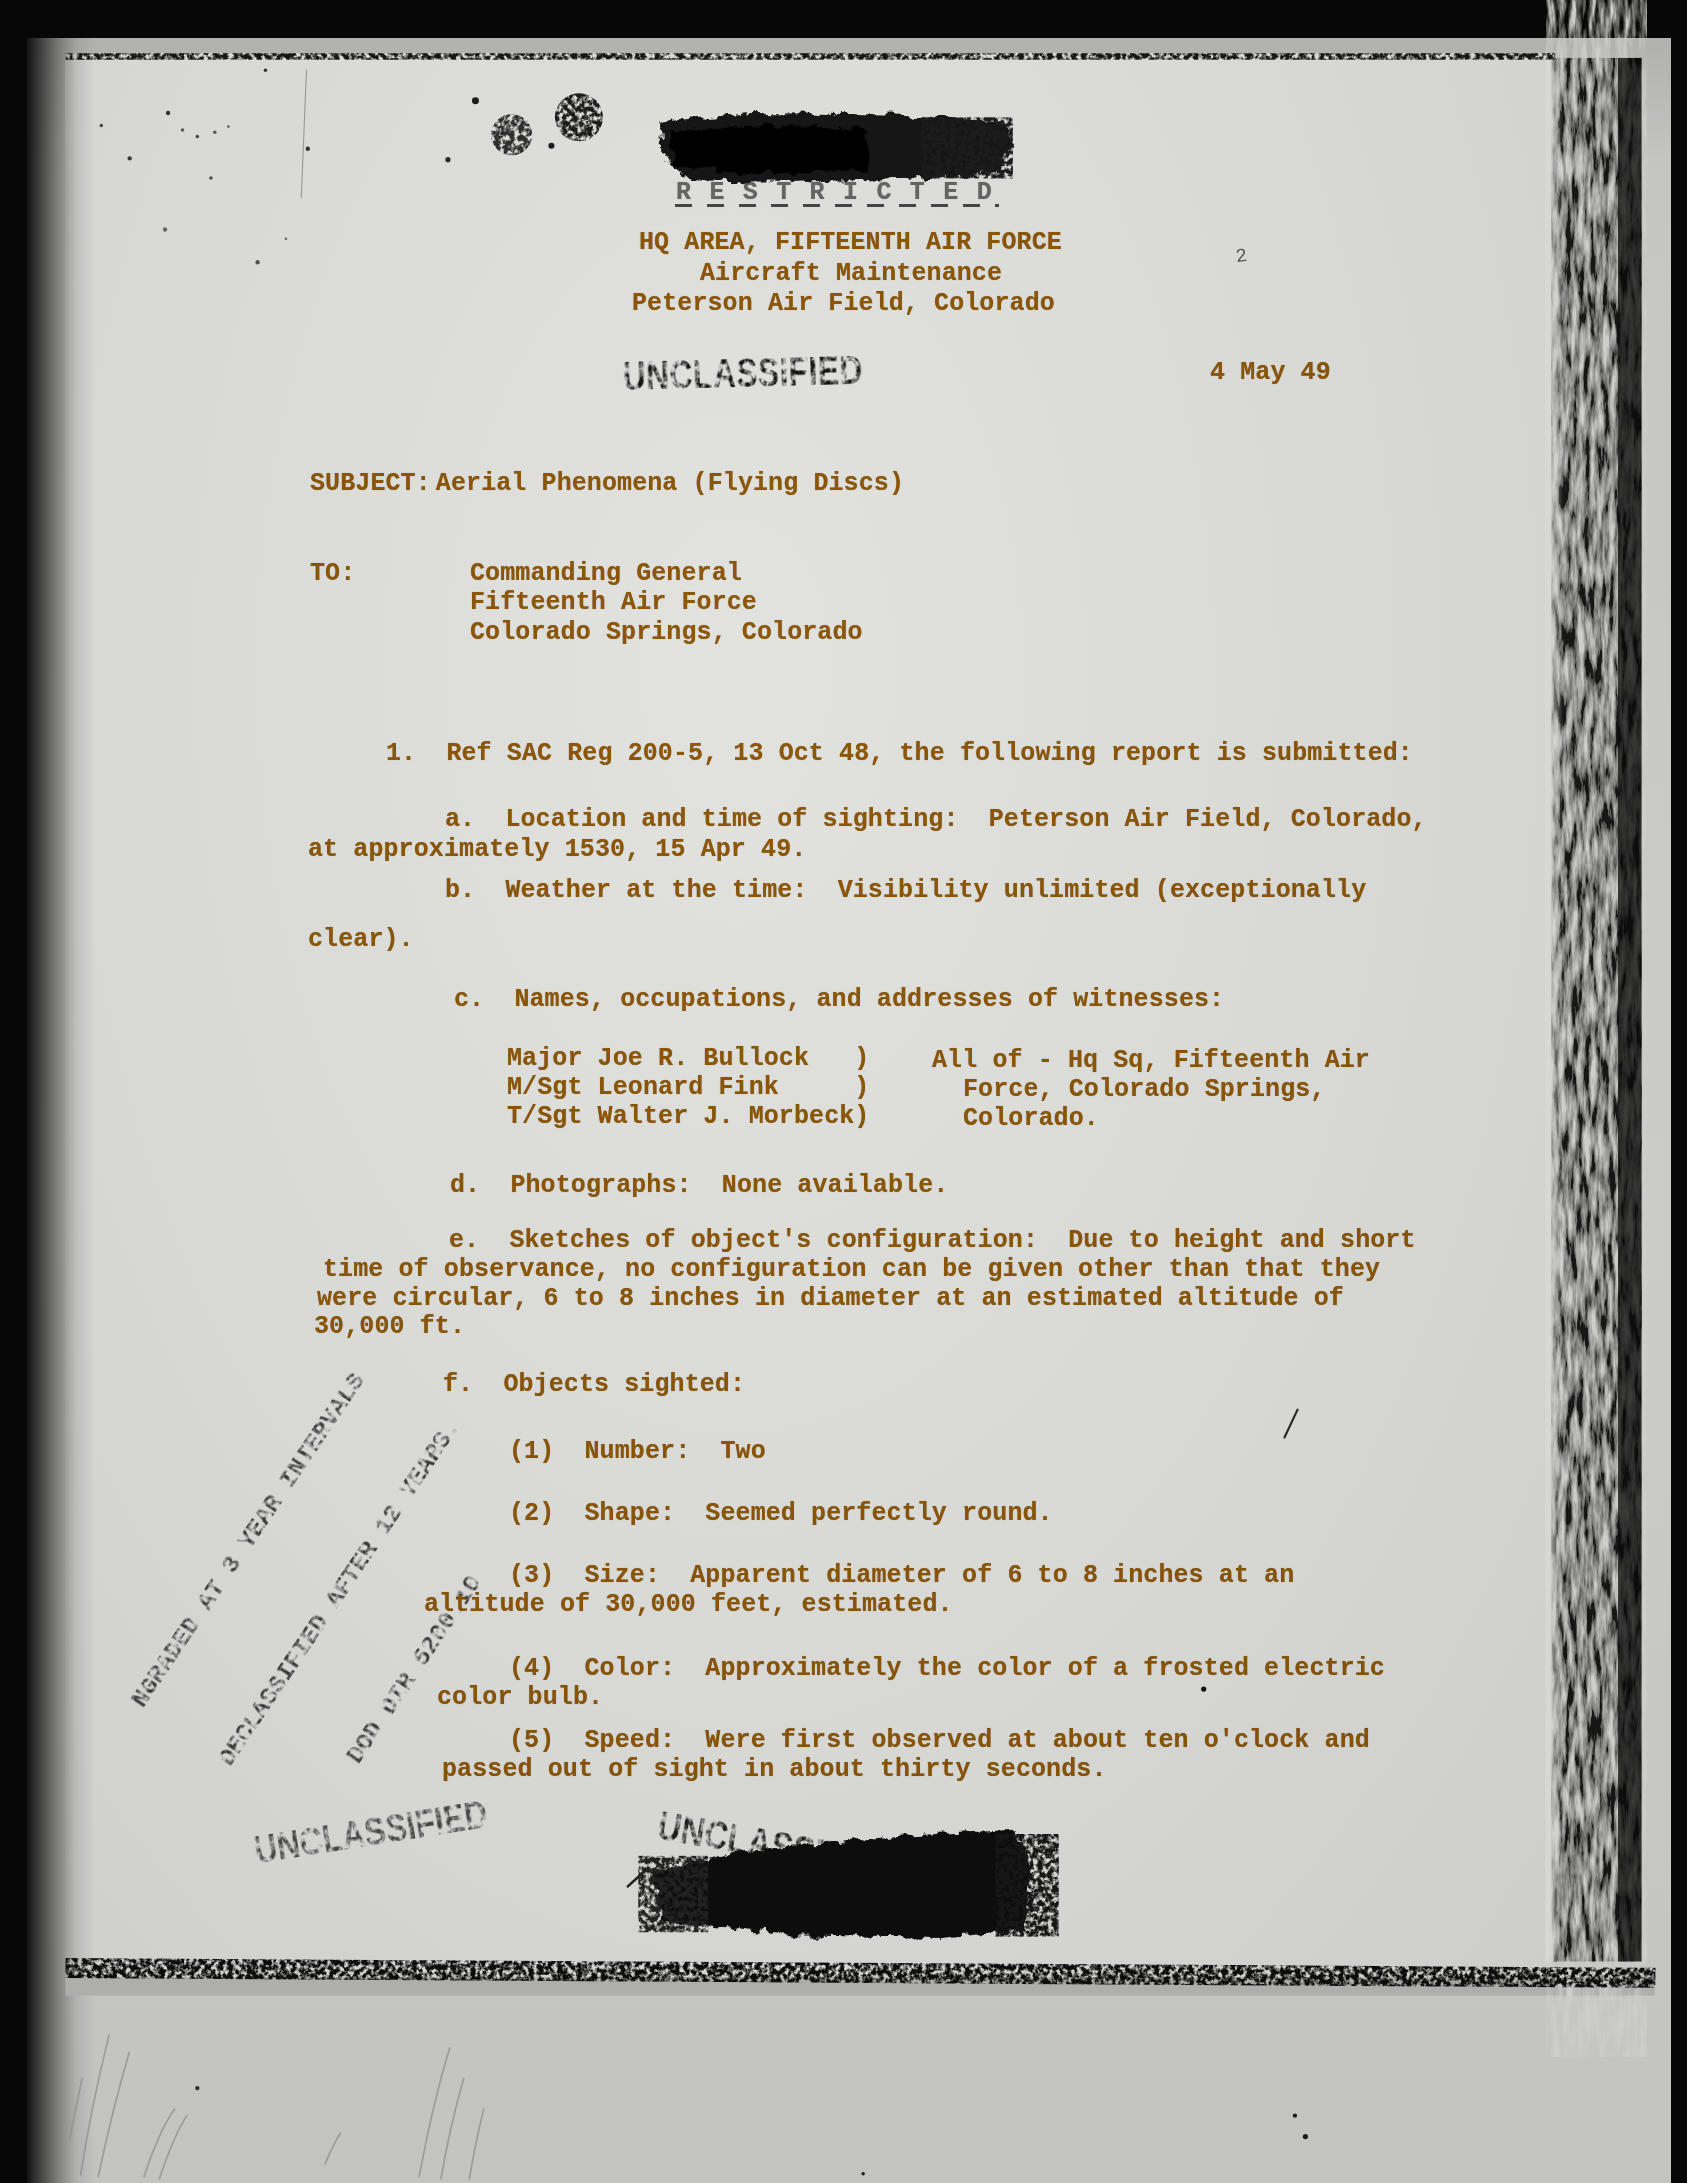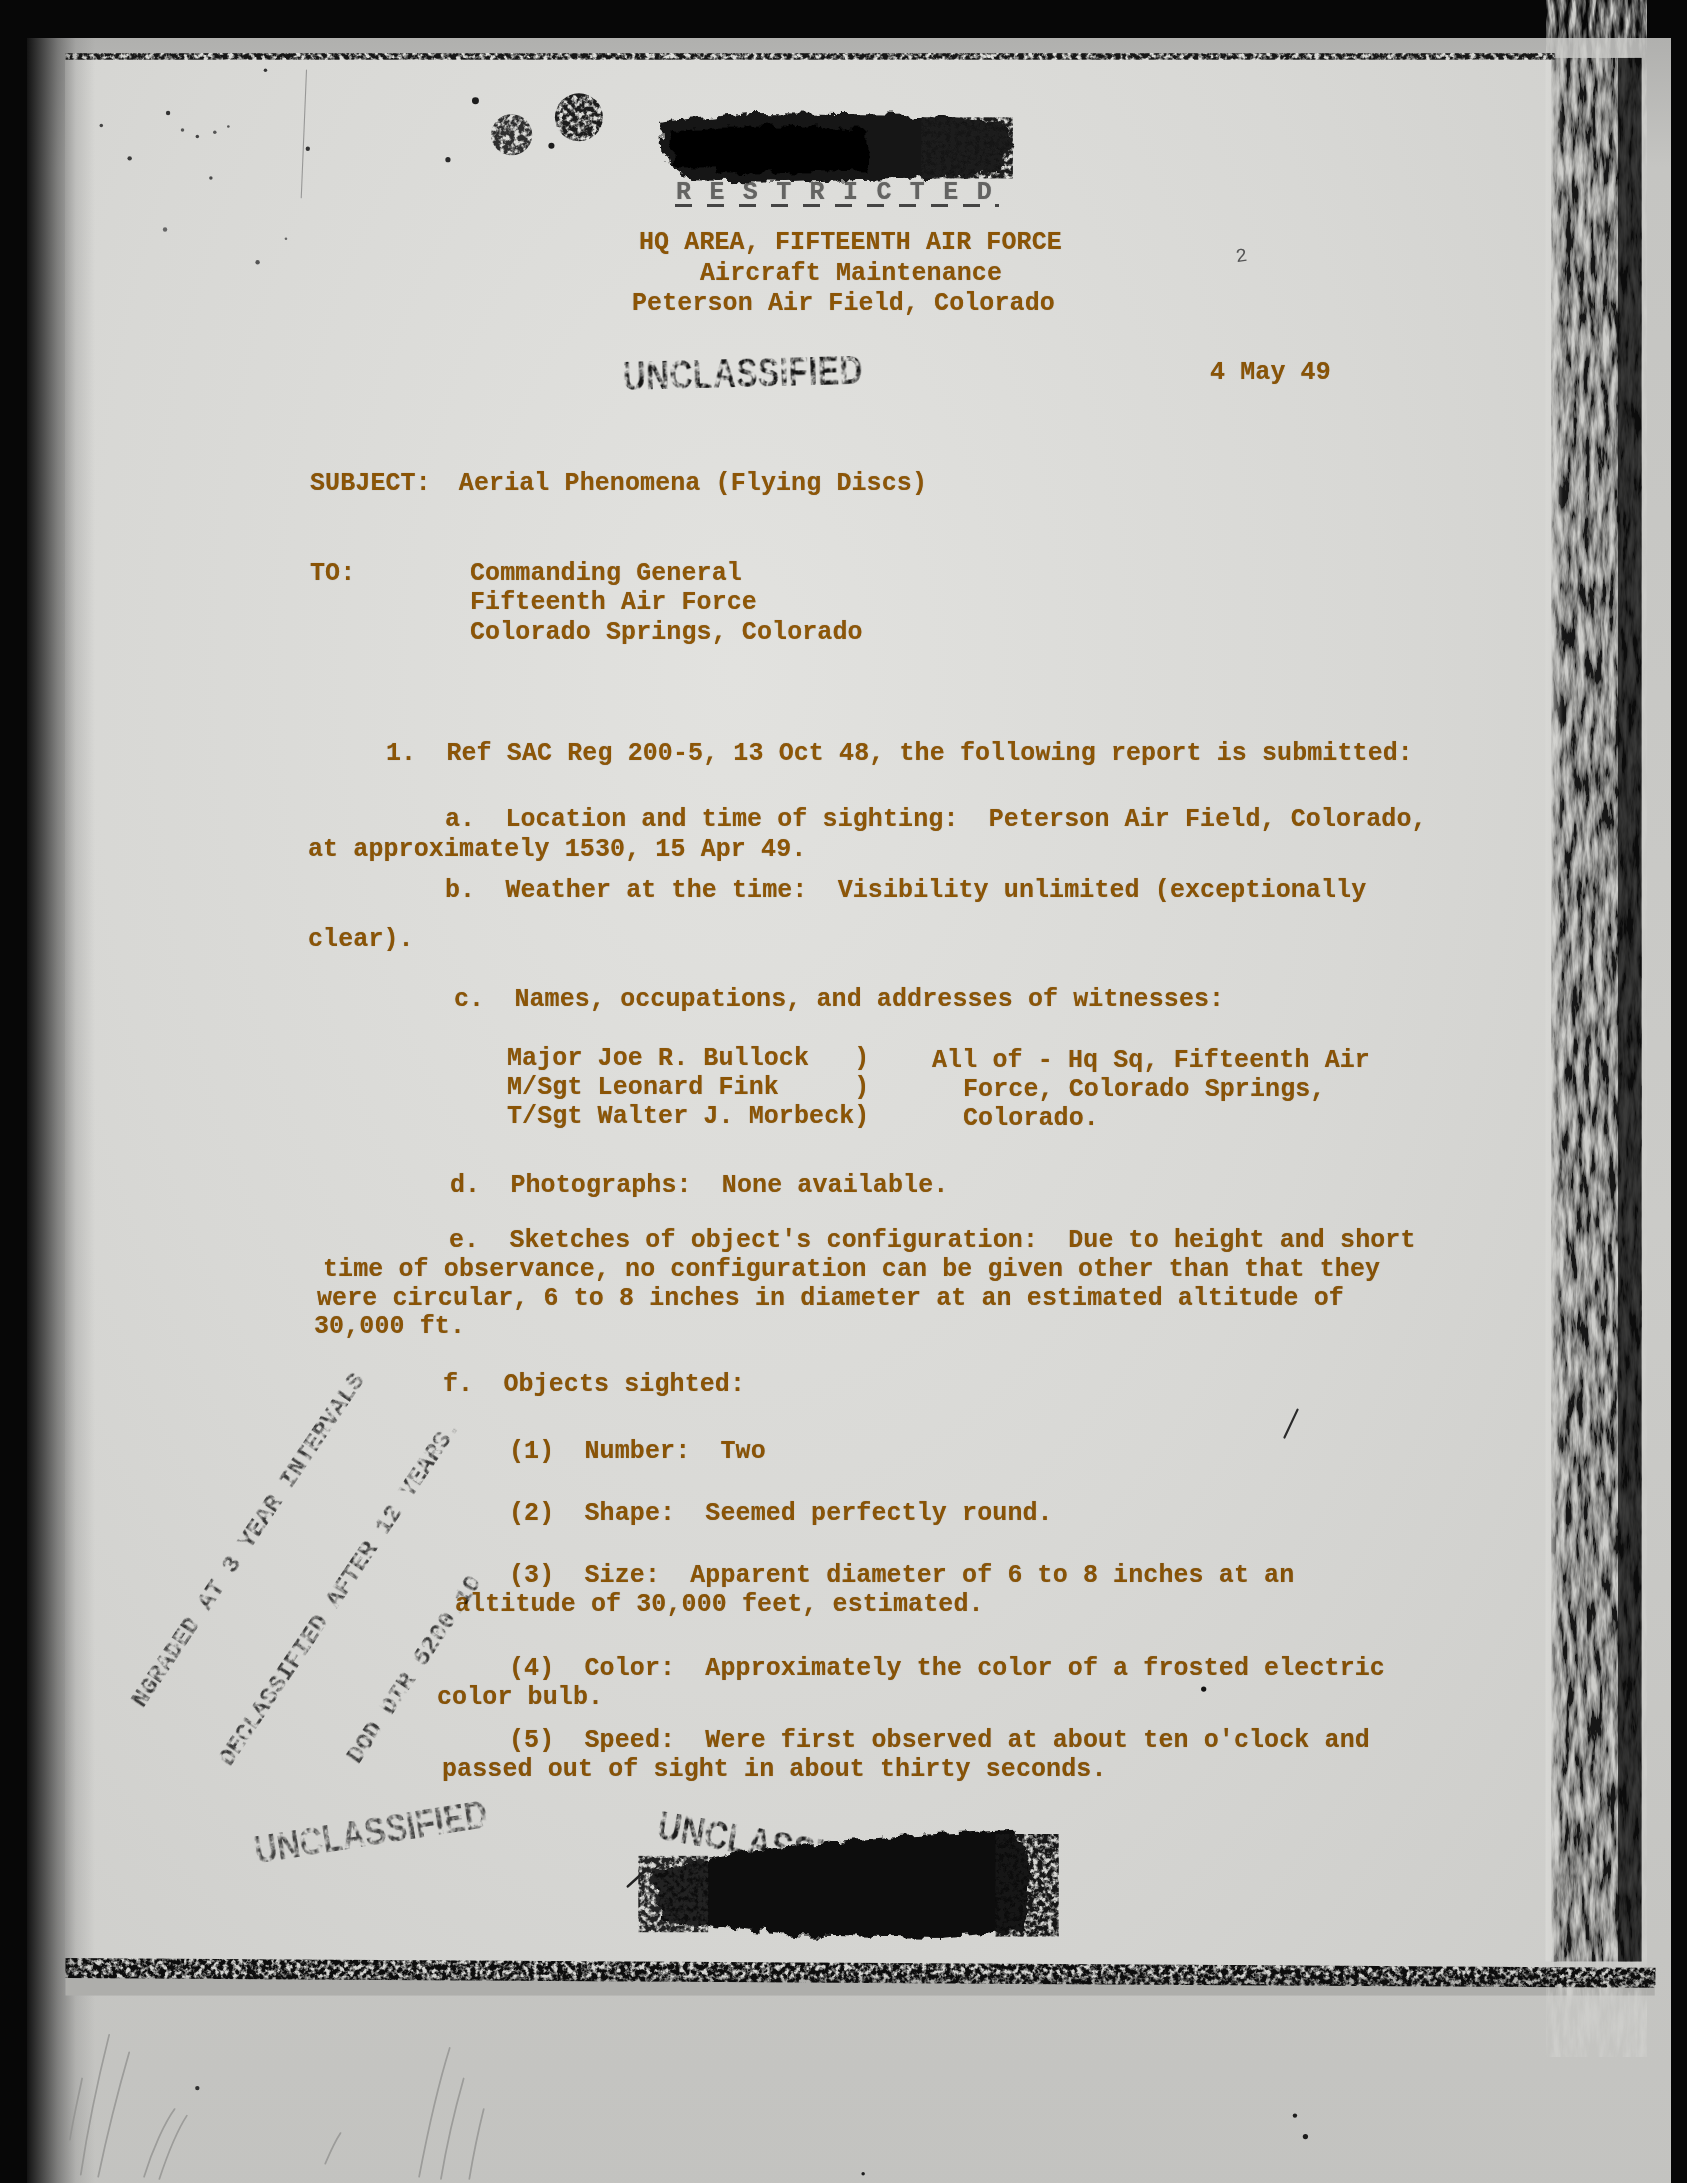--- a/index.html
+++ b/index.html
@@ -40,21 +40,21 @@
 <div class="left-shadow"></div>
 
 <div class="tw" id="restricted">R E S T R I C T E D</div>
 <div id="restricted-underline"></div>
 
 <div class="tw" style="left:639px;top:229px">HQ AREA, FIFTEENTH AIR FORCE</div>
 <div class="tw" style="left:700px;top:260px">Aircraft Maintenance</div>
 <div class="tw" style="left:632px;top:290px">Peterson Air Field, Colorado</div>
 <div class="tw" style="left:1210px;top:359px">4 May 49</div>
 
-<div class="tw" style="left:310px;top:470px"><span>SUBJECT:</span><span style="margin-left:28px">Aerial Phenomena (Flying Discs)</span></div>
+<div class="tw" style="left:310px;top:470px"><span>SUBJECT:</span><span style="margin-left:5px">Aerial Phenomena (Flying Discs)</span></div>
 
 <div class="tw" style="left:310px;top:560px">TO:</div>
 <div class="tw" style="left:470px;top:560px">Commanding General</div>
 <div class="tw" style="left:470px;top:589px">Fifteenth Air Force</div>
 <div class="tw" style="left:470px;top:619px">Colorado Springs, Colorado</div>
 
 <div class="tw" style="left:386px;top:740px">1.  Ref SAC Reg 200-5, 13 Oct 48, the following report is submitted:</div>
 <div class="tw" style="left:445px;top:806px">a.  Location and time of sighting:  Peterson Air Field, Colorado,</div>
 <div class="tw" style="left:308px;top:836px">at approximately 1530, 15 Apr 49.</div>
 <div class="tw" style="left:445px;top:877px">b.  Weather at the time:  Visibility unlimited (exceptionally</div>
@@ -71,21 +71,21 @@
 <div class="tw" style="left:450px;top:1172px">d.  Photographs:  None available.</div>
 <div class="tw" style="left:449px;top:1227px">e.  Sketches of object's configuration:  Due to height and short</div>
 <div class="tw" style="left:323px;top:1256px">time of observance, no configuration can be given other than that they</div>
 <div class="tw" style="left:317px;top:1285px">were circular, 6 to 8 inches in diameter at an estimated altitude of</div>
 <div class="tw" style="left:314px;top:1313px">30,000 ft.</div>
 <div class="tw" style="left:443px;top:1371px">f.  Objects sighted:</div>
 
 <div class="tw" style="left:509px;top:1438px">(1)  Number:  Two</div>
 <div class="tw" style="left:509px;top:1500px">(2)  Shape:  Seemed perfectly round.</div>
 <div class="tw" style="left:509px;top:1562px">(3)  Size:  Apparent diameter of 6 to 8 inches at an</div>
-<div class="tw" style="left:455px;top:1591px">altitude of 30,000 feet, estimated.</div>
+<div class="tw" style="left:424px;top:1591px">altitude of 30,000 feet, estimated.</div>
 <div class="tw" style="left:509px;top:1655px">(4)  Color:  Approximately the color of a frosted electric</div>
 <div class="tw" style="left:437px;top:1684px">color bulb.</div>
 <div class="tw" style="left:509px;top:1727px">(5)  Speed:  Were first observed at about ten o'clock and</div>
 <div class="tw" style="left:442px;top:1756px">passed out of sight in about thirty seconds.</div>
 
 <div class="stamp" id="unclass-top">UNCLASSIFIED</div>
 <div class="stamp" id="unclass-bl">UNCLASSIFIED</div>
 <div class="stamp" id="unclass-bc">UNCLASSIFIED</div>
 
 <div id="declass">

